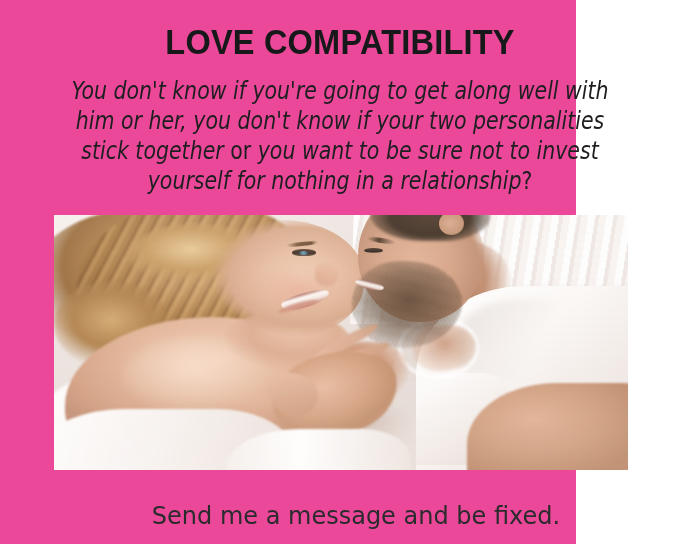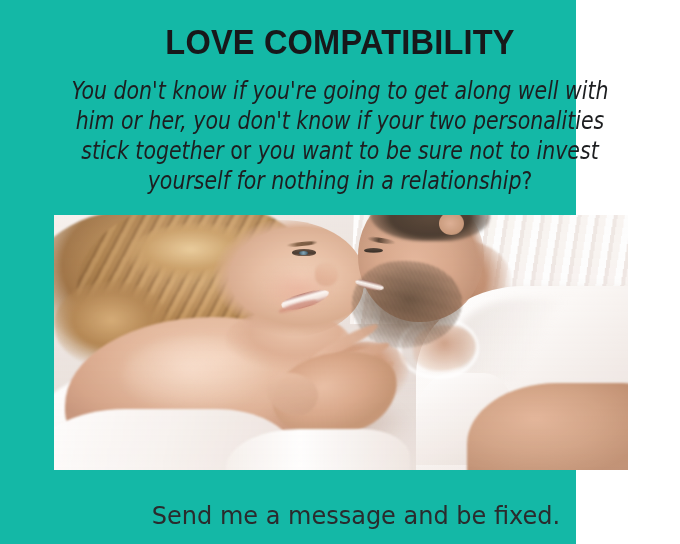--- a/index.html
+++ b/index.html
@@ -10,21 +10,21 @@
     width: 680px;
     height: 544px;
     background: #ffffff;
     font-family: "Liberation Sans", sans-serif;
     overflow: hidden;
   }
   .page {
     position: relative;
     width: 576px;
     height: 544px;
-    background: #14b8a6;
+    background: #ec4899;
     text-decoration: underline;
   }
 
   
   .title {
     position: absolute;
     left: 0;
     top: 22px;
     width: 680px;
     text-align: center;

